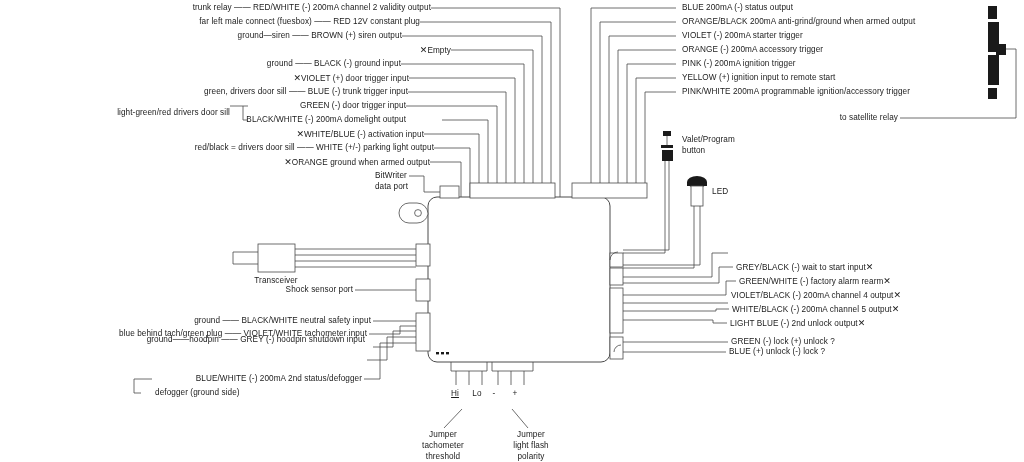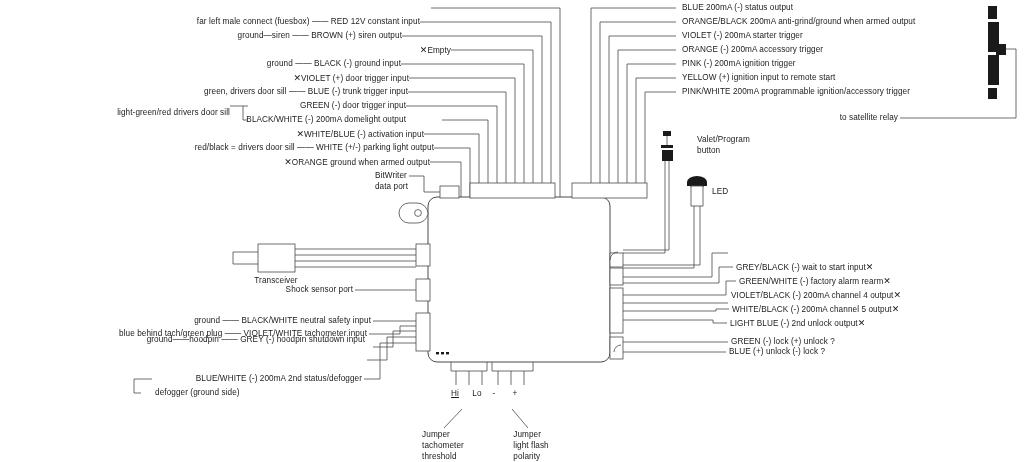--- a/index.html
+++ b/index.html
@@ -24,21 +24,21 @@
   .lbl {
     position: absolute;
     font-size: 8.2px;
     line-height: 10px;
     color: #1b1b1b;
     white-space: nowrap;
     letter-spacing: 0.01em;
   }
   .anchor-right { transform: translate(-100%, -50%); }
   .anchor-left  { transform: translate(0, -50%); }
-  .ctr { transform: translate(-50%, -50%); text-align: left; }
+  .ctr { transform: translate(-50%, -50%); text-align: center; }
   .multi {
     white-space: pre;
     line-height: 10.5px;
   }
   .xmark {
     font-size: 9px;
     letter-spacing: 0;
   }
 </style>
 </head>
@@ -156,24 +156,29 @@
       <path d="M462 409 L444 428"></path>
       <path d="M512 409 L528 428"></path>
 
       <rect x="436" y="352" width="3" height="2.4" fill="#1a1a1a" stroke="none"></rect>
       <rect x="441" y="352" width="3" height="2.4" fill="#1a1a1a" stroke="none"></rect>
       <rect x="446" y="352" width="3" height="2.4" fill="#1a1a1a" stroke="none"></rect>
 
     </g>
   </svg>
 
+  <div class="lbl anchor-right" style="left:431px; top:8px;">
+    <span>trunk relay</span>
+    <span>——</span>
+    <span>RED/WHITE (-) 200mA channel 2 validity output</span>
+  </div>
   <div class="lbl anchor-right" style="left:420px; top:22px;">
     <span>far left male connect (fuesbox)</span>
     <span>——</span>
-    <span>RED 12V constant input</span>
+    <span>RED 12V constant plug</span>
   </div>
   <div class="lbl anchor-right" style="left:402px; top:36px;">
     <span>ground—siren</span>
     <span>——</span>
     <span>BROWN  (+) siren output</span>
   </div>
   <div class="lbl anchor-right" style="left:451px; top:50px;">
     <span class="xmark">✕</span><span>Empty</span>
   </div>
   <div class="lbl anchor-right" style="left:401px; top:64px;">
@@ -255,21 +260,21 @@
   </div>
   <div class="lbl anchor-right" style="left:362px; top:379px;">
     <span>BLUE/WHITE (-) 200mA 2nd status/defogger</span>
   </div>
   <div class="lbl anchor-left" style="left:155px; top:393px;">defogger (ground side)</div>
 
   <div class="lbl multi anchor-right" style="left:408px; top:181px;">BitWriter
 data port</div>
   <div class="lbl ctr" style="left:276px; top:281px;">Transceiver</div>
   <div class="lbl anchor-right" style="left:353px; top:290px;">Shock sensor port</div>
-  <div class="lbl multi anchor-left" style="left:682px; top:145px;margin-left:15px;">Valet/Program
+  <div class="lbl multi anchor-left" style="left:682px; top:145px;">Valet/Program
 button</div>
   <div class="lbl anchor-left" style="left:712px; top:192px;">LED</div>
 
   <div class="lbl ctr" style="left:455px; top:394px;text-decoration:underline;">Hi</div>
   <div class="lbl ctr" style="left:477px; top:394px;">Lo</div>
   <div class="lbl ctr" style="left:494px; top:394px;">-</div>
   <div class="lbl ctr" style="left:515px; top:394px;">+</div>
 
   <div class="lbl multi ctr" style="left:443px; top:445px; line-height:11px;">Jumper
 tachometer

